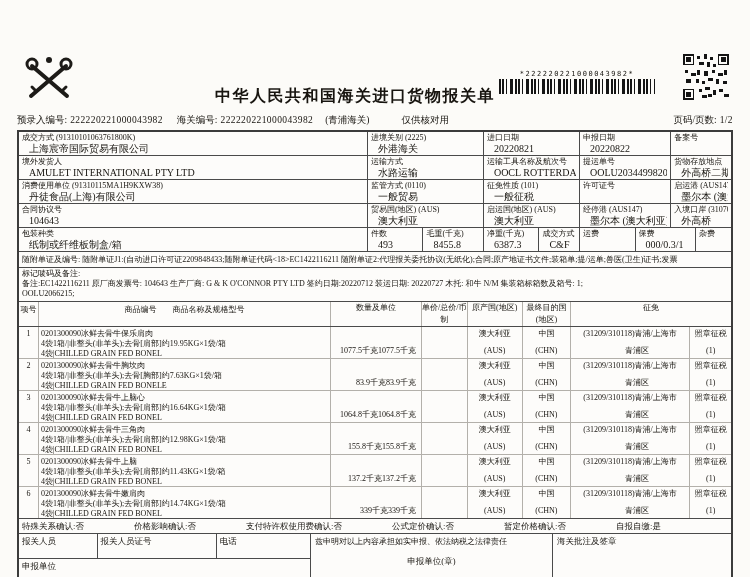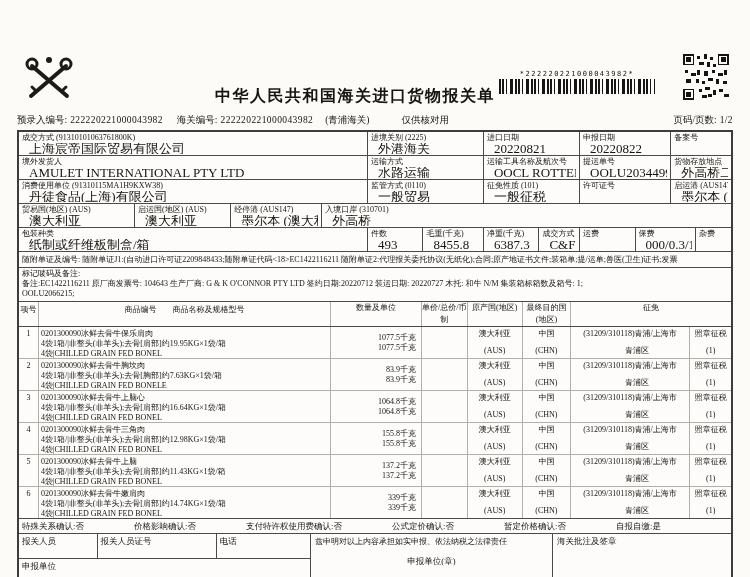--- a/index.html
+++ b/index.html
@@ -14,37 +14,37 @@
 .bcbars{height:15px;margin-top:1px;background:repeating-linear-gradient(90deg,#151515 0 2px,#fcfbf8 2px 3px,#151515 3px 5px,#fcfbf8 5px 7px,#151515 7px 8px,#fcfbf8 8px 11px,#151515 11px 14px,#fcfbf8 14px 16px)}
 .qr{position:absolute;right:4px;top:2px}
 .meta{display:flex;align-items:baseline;font-size:9.5px;white-space:nowrap;margin:2px 0 3px}
 .meta .num{margin-left:3px;letter-spacing:.4px}
 .mgap1{margin-left:14px}.mgap2{margin-left:12px}.mgap3{margin-left:32px}.mpage{margin-left:auto}
 .form{border:2px solid #3c3c3c;background:#fdfcfa}
 .irow{display:flex;border-bottom:1px solid #4a4a4a;min-height:23px}
 .cell{border-right:1px solid #4a4a4a;padding:1px 3px;overflow:hidden}
 .cell:last-child{border-right:none}
 .lbl{display:block;font-size:8px;line-height:10px;white-space:nowrap;overflow:hidden}
-.val{display:block;font-size:13px;line-height:11px;padding-left:7px;white-space:nowrap;overflow:hidden}
+.val{display:block;font-size:10px;line-height:11px;padding-left:7px;white-space:nowrap;overflow:hidden}
 .c1{width:49%}.c2{width:16.3%}.c3{width:13.5%}.c4{width:12.8%}.c5{flex:1}
 .e1{width:49%}.e2{width:7.8%}.e3{width:8.5%}.e4{width:7.8%}.e5{width:5.7%}.e6{width:7.8%}.e7{width:8.5%}.e8{flex:1}
 .docs{border-bottom:1px solid #4a4a4a;padding:2px 3px;font-size:8px;line-height:11px;white-space:nowrap;overflow:hidden}
 .marks{border-bottom:1px solid #4a4a4a;padding:1px 3px 2px;font-size:8px;line-height:10px}
 .mline{display:block;white-space:nowrap;overflow:hidden}
 .ghead{display:flex;border-bottom:1px solid #4a4a4a;font-size:8px;line-height:12px;text-align:center}
 .gc{border-right:1px solid #b3b0aa;overflow:hidden}
 .gc:last-child{border-right:none}
 .grow{display:flex;border-bottom:1px solid #b3b0aa;height:32px;font-size:8px;line-height:10px}
 .grow.last{border-bottom:1px solid #4a4a4a}
 .q1{width:2.8%;text-align:center;padding-top:2px}
 .q2{width:41%;padding:2px 2px}
 .q3{width:12.8%}.q4{width:6.4%}
 .q5{width:7.8%}.q6{width:6.7%}.q7{width:16.8%}.q8{flex:1}
 .dl{display:block;white-space:nowrap;overflow:hidden}
-.qty{display:flex;flex-direction:column;justify-content:center;align-items:flex-end;padding:2px 5px}
+.qty{display:flex;flex-direction:row;justify-content:flex-end;align-items:flex-end;padding:2px 5px}
 .stack{display:flex;flex-direction:column;justify-content:space-between;padding:2px 1px;text-align:center}
 .stackl{text-align:center;padding:2px 2px}
 .dest2{padding-left:14px}
 .confirm{display:flex;justify-content:space-between;border-bottom:1px solid #4a4a4a;font-size:8.5px;line-height:12px;padding:1px 70px 1px 3px;white-space:nowrap}
 .footer{display:flex;min-height:54px}
 .fleft{width:41%;border-right:1px solid #4a4a4a;display:flex;flex-direction:column}
 .fr1{display:flex;border-bottom:1px solid #4a4a4a;height:25px}
 .fca{width:27%;border-right:1px solid #4a4a4a;padding:2px 3px;font-size:8.5px}
 .fcb{width:41%;border-right:1px solid #4a4a4a;padding:2px 3px;font-size:8.5px}
 .fcc{flex:1;padding:2px 3px;font-size:8.5px}
@@ -194,20 +194,24 @@
           <span class="lbl">许可证号</span>
           <span class="val"></span>
         </div>
       <div class="cell c5">
           <span class="lbl">启运港 (AUS147)</span>
           <span class="val">墨尔本 (澳大利亚)</span>
         </div>
     </div>
 
     <div class="irow">
+      <div class="cell c1">
+          <span class="lbl">合同协议号</span>
+          <span class="val">104643</span>
+        </div>
       <div class="cell c2">
           <span class="lbl">贸易国(地区) (AUS)</span>
           <span class="val">澳大利亚</span>
         </div>
       <div class="cell c3">
           <span class="lbl">启运国(地区) (AUS)</span>
           <span class="val">澳大利亚</span>
         </div>
       <div class="cell c4">
           <span class="lbl">经停港 (AUS147)</span>

